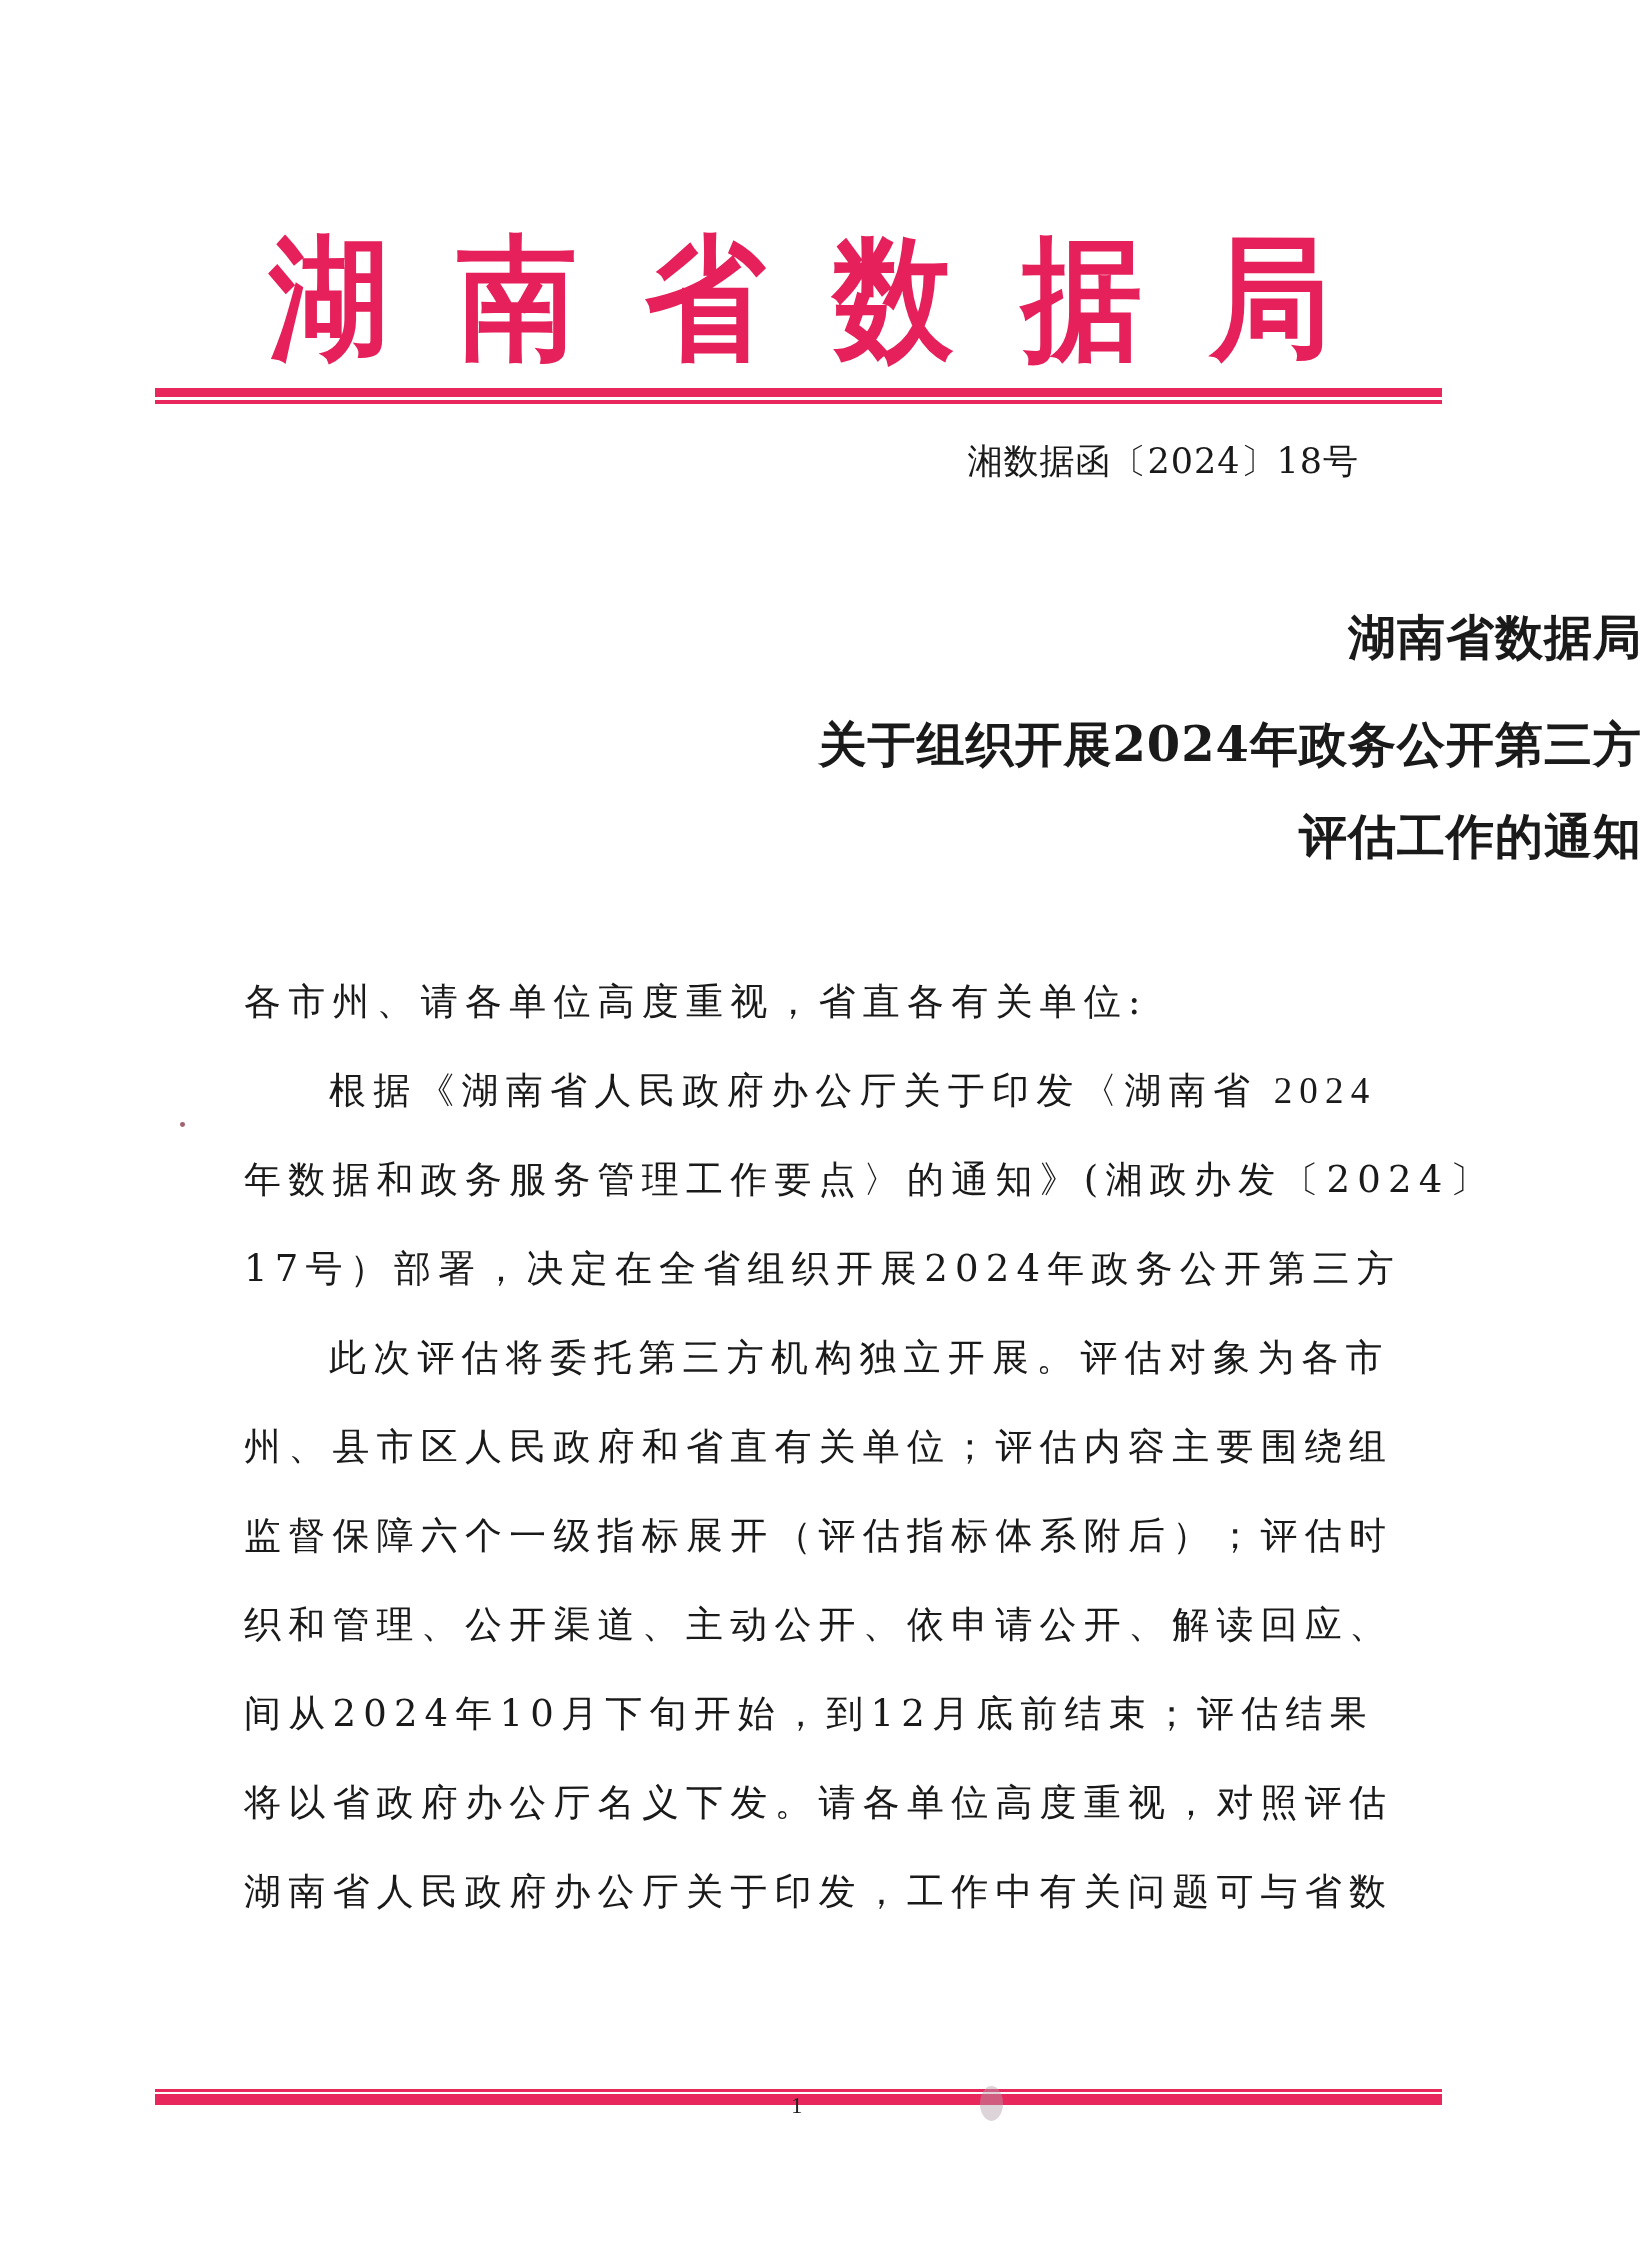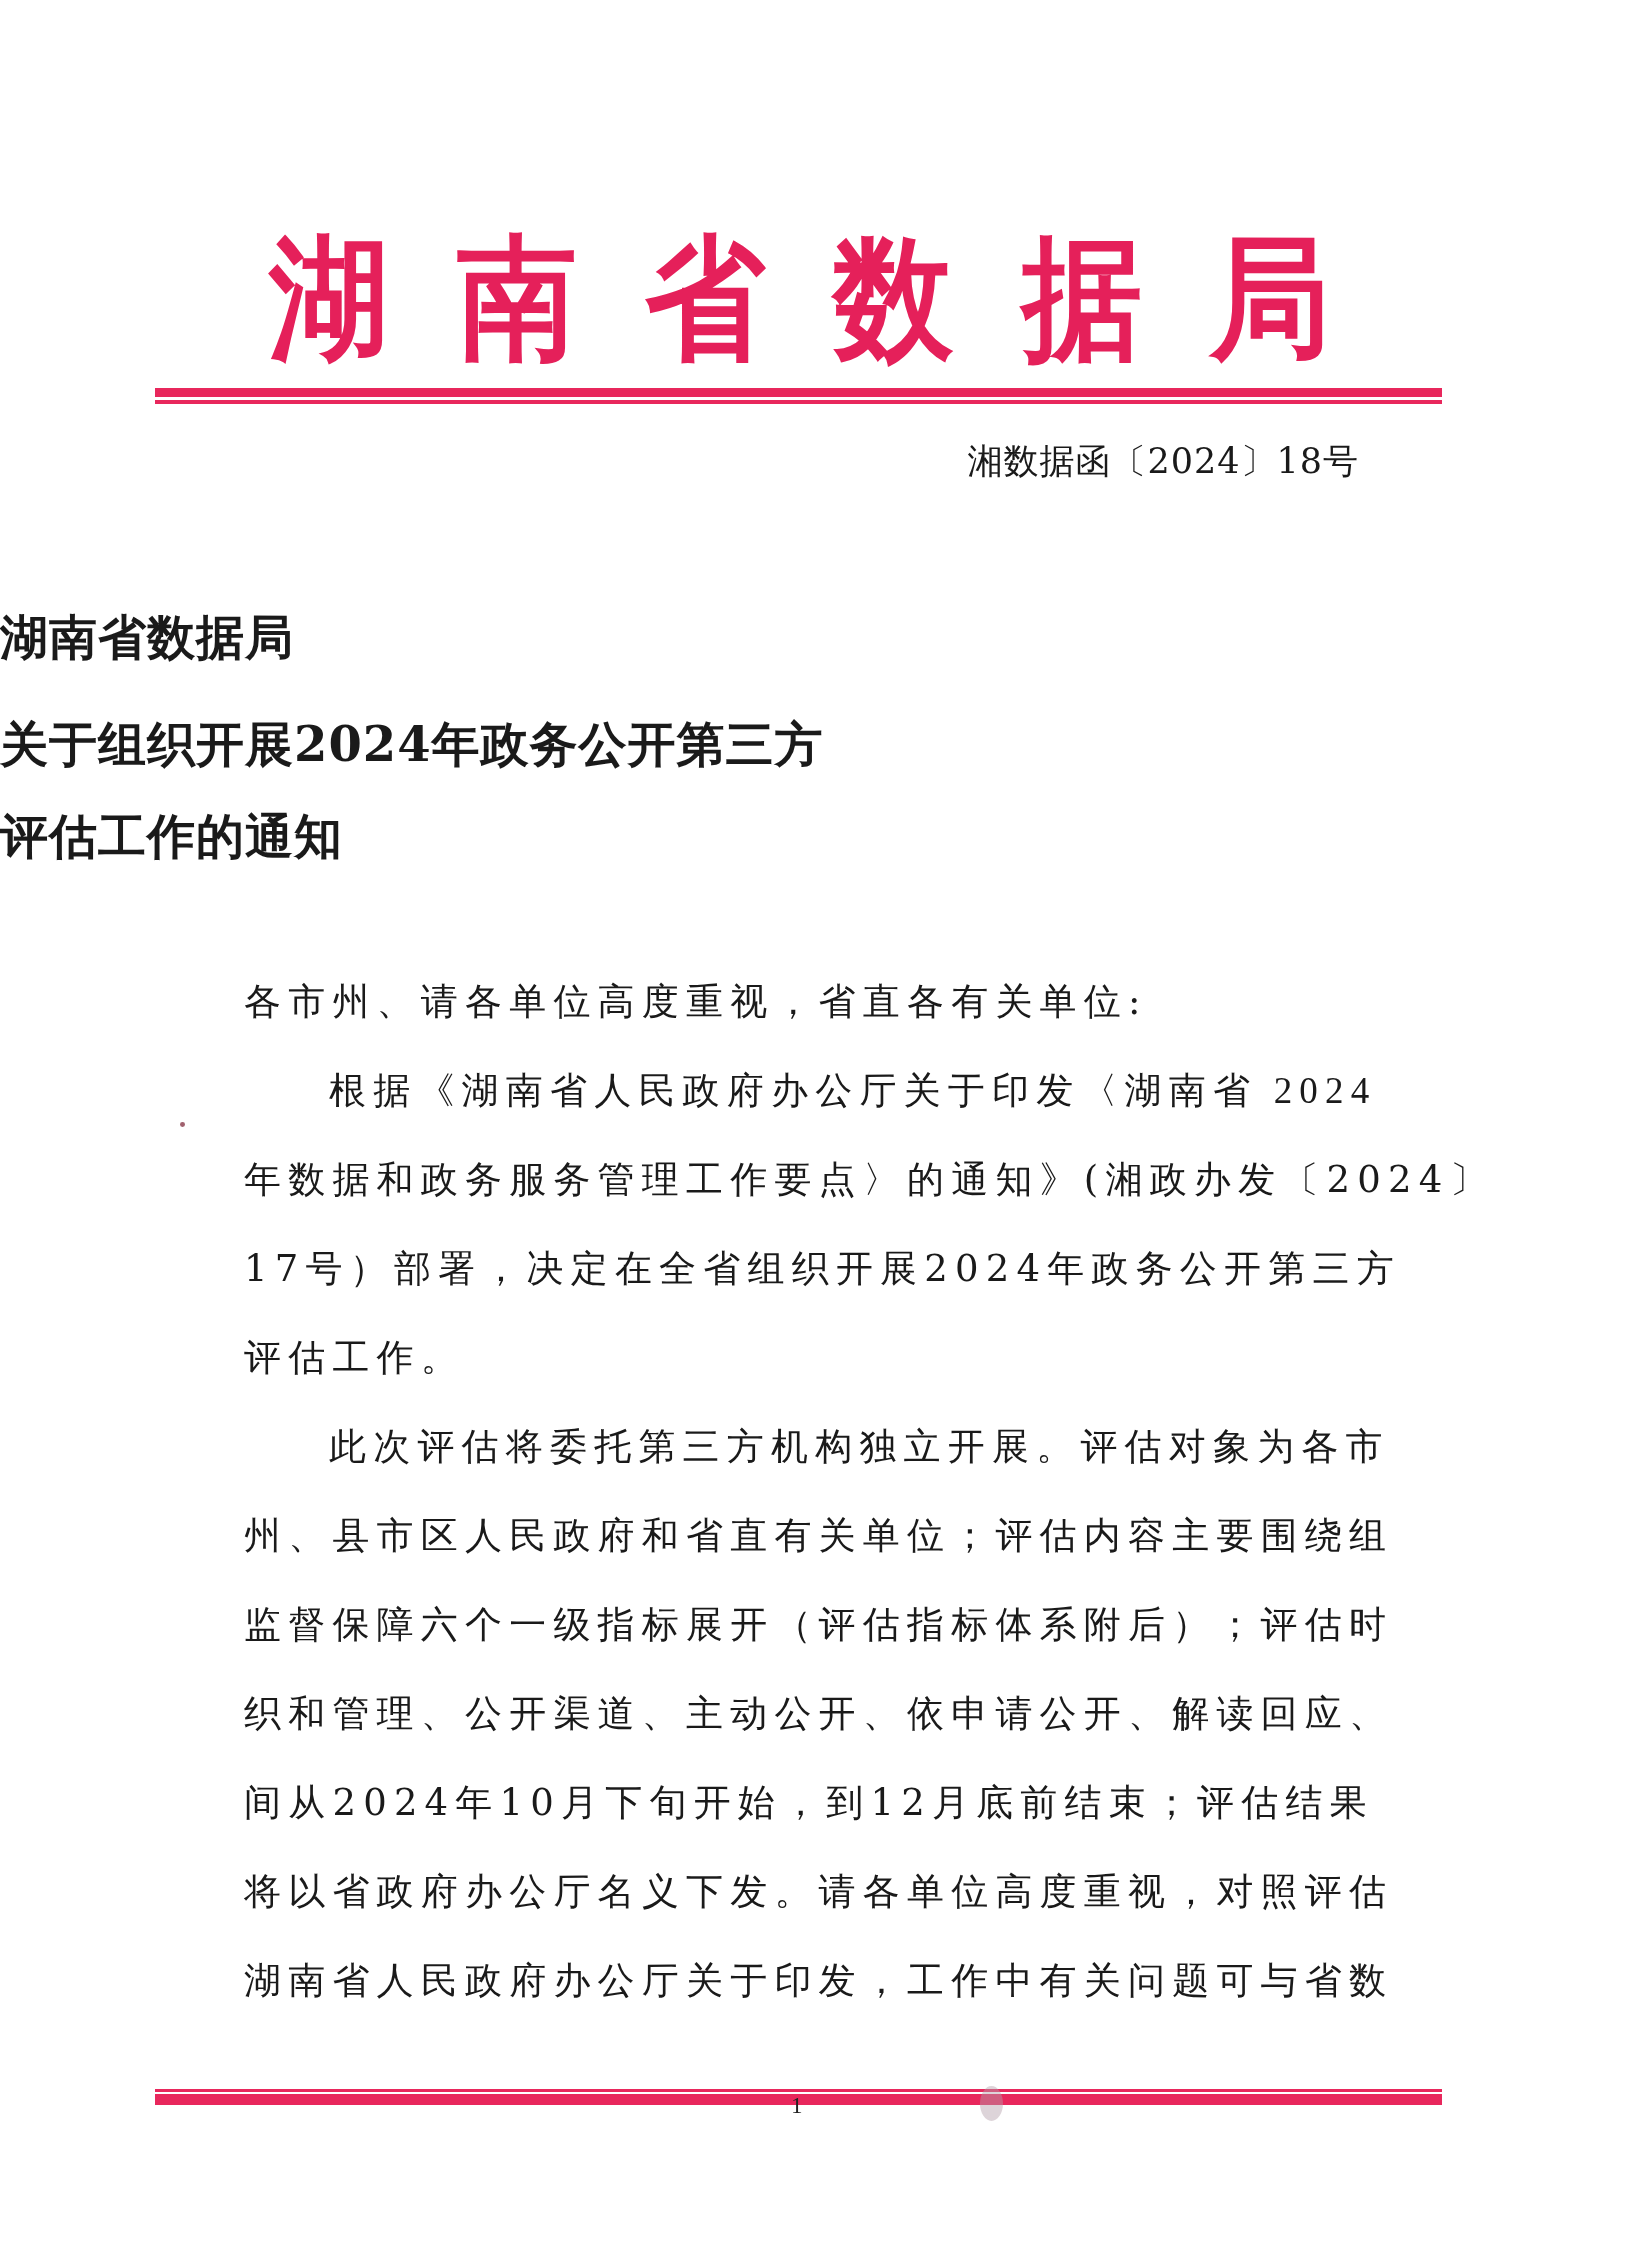--- a/index.html
+++ b/index.html
@@ -6,21 +6,21 @@
   body { width: 1642px; height: 2257px; position: relative; overflow: hidden;
          font-family: "DejaVu Serif", "Liberation Serif", serif; color: #1a1a1a; }
   .masthead { position: absolute; left: 0; top: 230px; width: 1642px; height: 135px; }
   .masthead .ch { position: absolute; top: 0; width: 126px; text-align: center;
                   font-family: "DejaVu Serif", "Liberation Serif", serif;
                   font-size: 120px; line-height: 135px; font-weight: bold; color: #e5205a;
                   transform: scaleY(1.12); }
   .rule { position: absolute; left: 155px; width: 1287px; background: #e8275c; }
   .docno { position: absolute; top: 434px; left: 915px; width: 444px;
            font-size: 35px; line-height: 54px; letter-spacing: 1px; white-space: nowrap; text-align: right; }
-  .title { position: absolute; left: 0; width: 1642px; text-align: left;
+  .title { position: absolute; left: 0; width: 1642px; text-align: right;
            font-size: 48px; font-weight: bold; line-height: 58px; letter-spacing: 1px; }
   .body-text { position: absolute; left: 244px; width: 1120px; font-size: 37px;
                line-height: 89px; letter-spacing: 7.2px; }
   .line { display: block; white-space: nowrap; height: 89px; }
   .indent { padding-left: 85px; font-family: Liberation Serif, serif; }
   .pageno { position: absolute; left: 791px; top: 2093px; font-size: 23px; line-height: 25px;
             color: #222; font-family: "Liberation Serif", serif; }
   .speck { position: absolute; left: 180px; top: 1122px; width: 4.8px; height: 4.8px; border-radius: 50%;
            background: #8a3a4a; opacity: 0.8; }
   .smudge { position: absolute; left: 980px; top: 2086px; width: 23px; height: 35px; border-radius: 50%;
@@ -46,21 +46,20 @@
 <div class="title" style="top:608px">湖南省数据局</div>
 <div class="title" style="top:715px">关于组织开展2024年政务公开第三方</div>
 <div class="title" style="top:807px">评估工作的通知</div>
 
 <div class="body-text" style="top:957px">
   <span class="line">各市州、请各单位高度重视，省直各有关单位:</span>
 
   <span class="line indent">根据《湖南省人民政府办公厅关于印发〈湖南省 2024</span>
   <span class="line">年数据和政务服务管理工作要点〉的通知》(湘政办发〔2024〕</span>
   <span class="line">17号）部署，决定在全省组织开展2024年政务公开第三方</span>
-  <span class="line">评估工作。</span>
 
   <span class="line indent">此次评估将委托第三方机构独立开展。评估对象为各市</span>
   <span class="line">州、县市区人民政府和省直有关单位；评估内容主要围绕组</span>
   <span class="line">监督保障六个一级指标展开（评估指标体系附后）；评估时</span>
   <span class="line">织和管理、公开渠道、主动公开、依申请公开、解读回应、</span>
   <span class="line">间从2024年10月下旬开始，到12月底前结束；评估结果</span>
   <span class="line">将以省政府办公厅名义下发。请各单位高度重视，对照评估</span>
   <span class="line">湖南省人民政府办公厅关于印发，工作中有关问题可与省数</span>
 </div>
 

